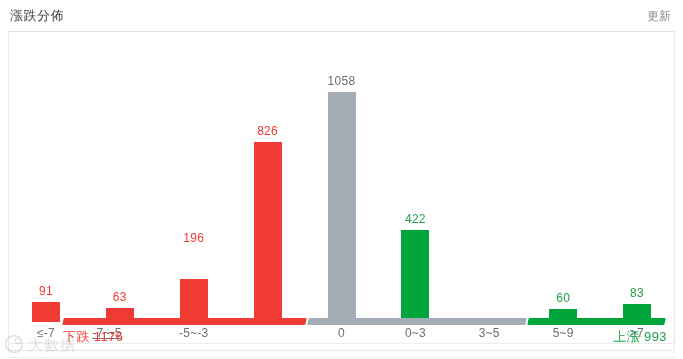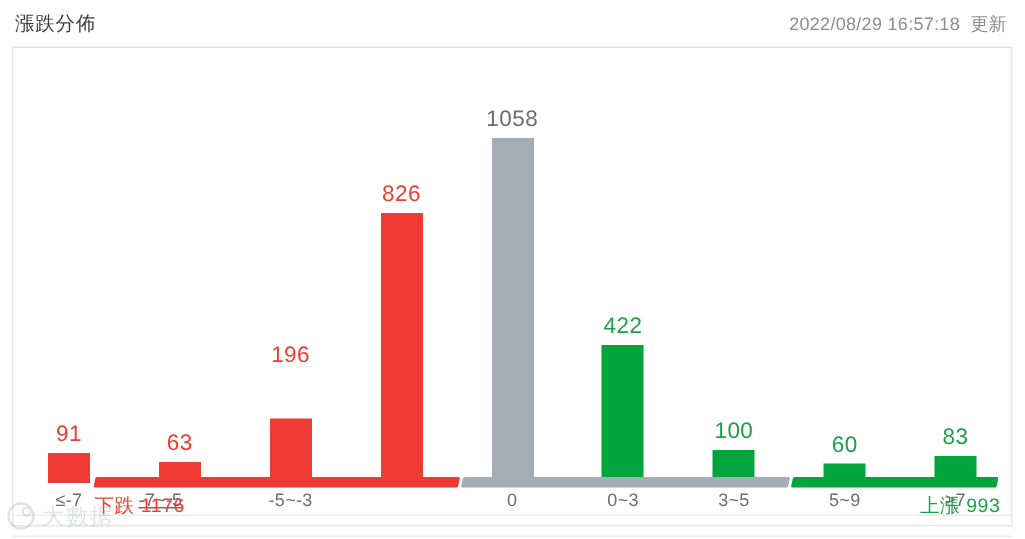--- a/index.html
+++ b/index.html
@@ -75,21 +75,21 @@
   .bar-col {
     position: absolute;
     bottom: 0;
     height: 100%;
     display: flex;
     flex-direction: column;
     justify-content: flex-end;
     align-items: center;
   }
   .bar-value {
-    font-size: 15px;
+    font-size: 12px;
     line-height: 1;
     margin-bottom: 5px;
     white-space: nowrap;
     letter-spacing: 0.3px;
     margin-top: 14px;
   }
   .bar-rect {
     width: 100%;
   }
 
@@ -193,21 +193,20 @@
   }
 </style>
 </head>
 <body>
 
 <div class="widget">
 
   <div class="header">
     <div class="header-title">漲跌分佈</div>
     <div class="header-meta">
-      <span class="ts">2022/08/29 16:57:18</span>
       <span class="upd">更新</span>
     </div>
   </div>
 
   <div class="card">
     <div class="plot" id="plot">
         <div class="bar-col" style="left: 22.9444px; width: 28px;">
           <div class="bar-value" style="color: rgb(239, 59, 51);">91</div>
           <div class="bar-rect" style="height: 20px; background: rgb(239, 59, 51);"></div>
         </div>
@@ -223,24 +222,20 @@
           <div class="bar-value" style="color: rgb(239, 59, 51);">826</div>
           <div class="bar-rect" style="height: 180px; background: rgb(239, 59, 51);"></div>
         </div>
         <div class="bar-col" style="left: 318.5px; width: 28px;">
           <div class="bar-value" style="color: rgb(109, 109, 109);">1058</div>
           <div class="bar-rect" style="height: 230px; background: rgb(164, 172, 181);"></div>
         </div>
         <div class="bar-col" style="left: 392.389px; width: 28px;">
           <div class="bar-value" style="color: rgb(31, 158, 75);">422</div>
           <div class="bar-rect" style="height: 92px; background: rgb(0, 165, 60);"></div>
-        </div>
-        <div class="bar-col" style="left: 466.278px; width: 28px;">
-          <div class="bar-value" style="color: rgb(31, 158, 75);">100</div>
-          <div class="bar-rect" style="height: 22px; background: rgb(0, 165, 60);"></div>
         </div>
         <div class="bar-col" style="left: 540.167px; width: 28px;">
           <div class="bar-value" style="color: rgb(31, 158, 75);">60</div>
           <div class="bar-rect" style="height: 13px; background: rgb(0, 165, 60);"></div>
         </div>
         <div class="bar-col" style="left: 614.056px; width: 28px;">
           <div class="bar-value" style="color: rgb(31, 158, 75);">83</div>
           <div class="bar-rect" style="height: 18px; background: rgb(0, 165, 60);"></div>
         </div>
       </div>

